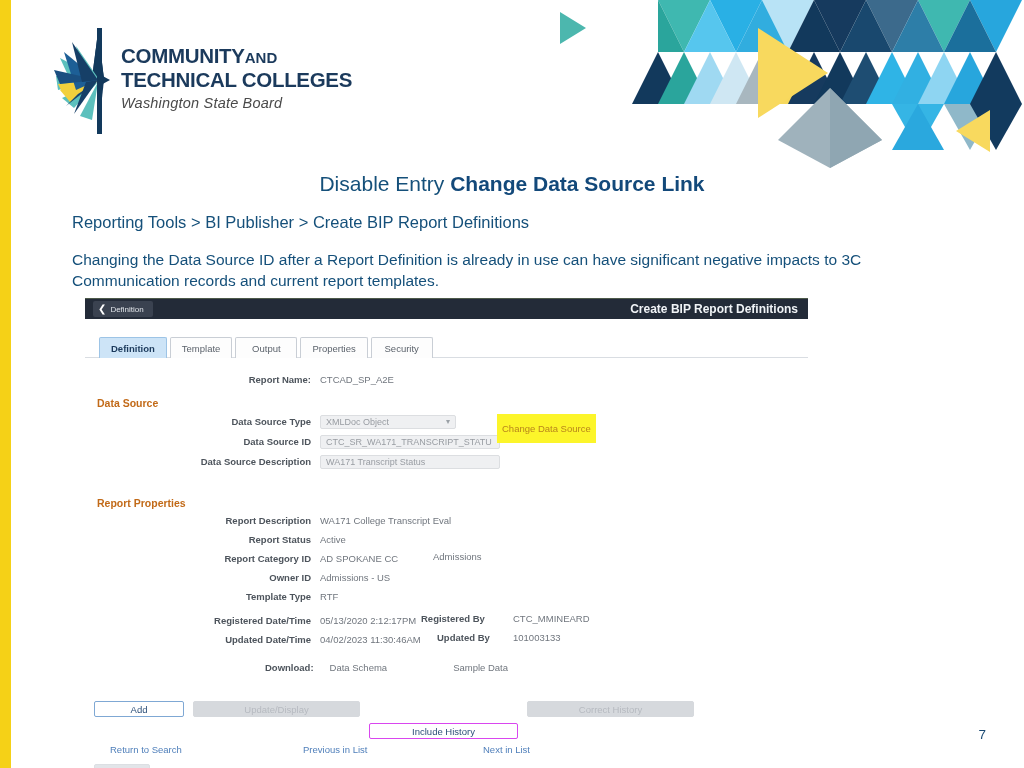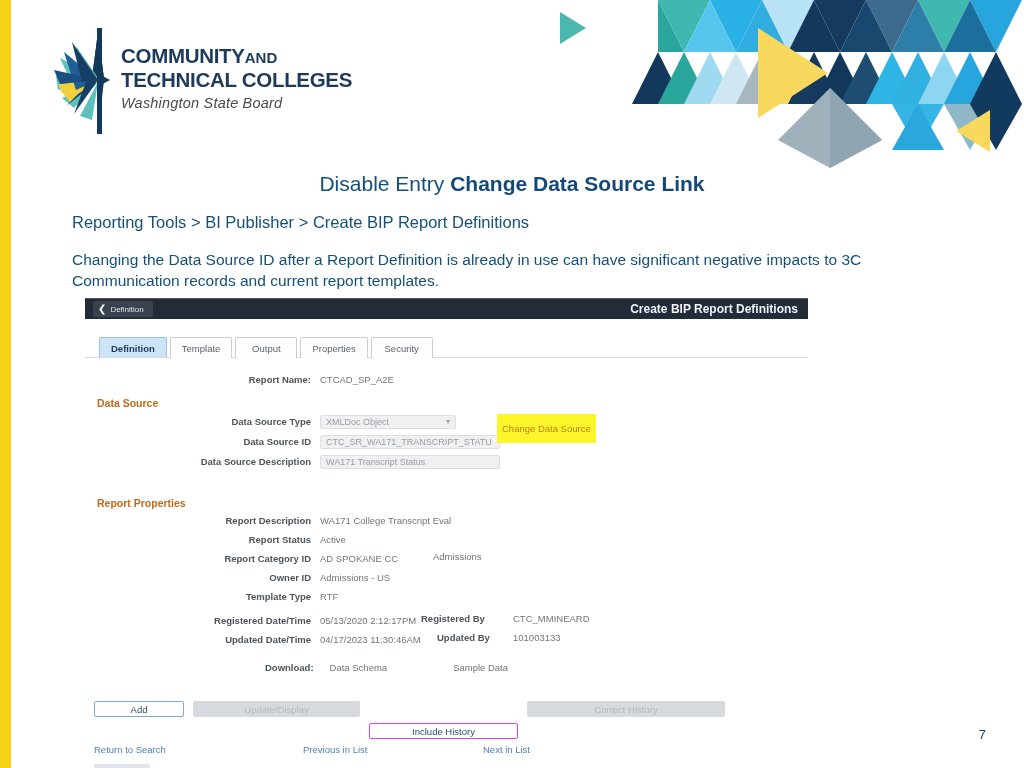--- a/index.html
+++ b/index.html
@@ -199,33 +199,33 @@
   }
   .btn.disabled {
     width: 167px; background: #d6d9dd;
     border: 1px solid #d6d9dd; color: #b6bac0;
   }
   .btn.wide-primary {
     width: 149px; background: #ffffff;
     border: 1px solid #d946ef; color: #2b4e78; margin-top: 44px;
   }
   .btn.wide-disabled {
-    width: 198px; background: #d6d9dd;
+    width: 167px; background: #d6d9dd;
     border: 1px solid #d6d9dd; color: #b6bac0;
   }
 
   .link-row {
     margin-top: 5px; margin-left: 9px;
     position: relative; height: 12px;
   }
   .lnk {
     position: absolute; top: 0;
     font-size: 9.5px; color: #4f7fba; white-space: nowrap;
   }
-  .lnk.a { left: 0; }
+  .lnk.a { left: 16px; }
   .lnk.b { left: 209px; }
   .lnk.c { left: 389px; }
 
   .save-row { margin-top: 8px; margin-left: 9px; }
   .btn.save {
     width: 56px; height: 17px;
     background: #e2e5e9; border: 1px solid #dcdfe3; color: #a9adb3;
   }
 
   .page-num {
@@ -422,21 +422,21 @@
 
       <div class="field-row rp-row" style="margin-top:9px;">
         <div class="lbl">Registered Date/Time</div>
         <div class="val">05/13/2020  2:12:17PM</div>
         <div class="lbl2">Registered By</div>
         <div class="val2">CTC_MMINEARD</div>
       </div>
 
       <div class="field-row rp-row">
         <div class="lbl">Updated Date/Time</div>
-        <div class="val">04/17/2023 11:30:46AM</div>
+        <div class="val">04/02/2023 11:30:46AM</div>
         <div class="lbl2" style="left:352px;">Updated By</div>
         <div class="val2">101003133</div>
       </div>
     </div>
 
     <div class="dl-row">
       <span class="dl-lbl">Download:</span>
       <span class="dl-v">Data Schema</span>
       <span class="dl-v second">Sample Data</span>
     </div>

